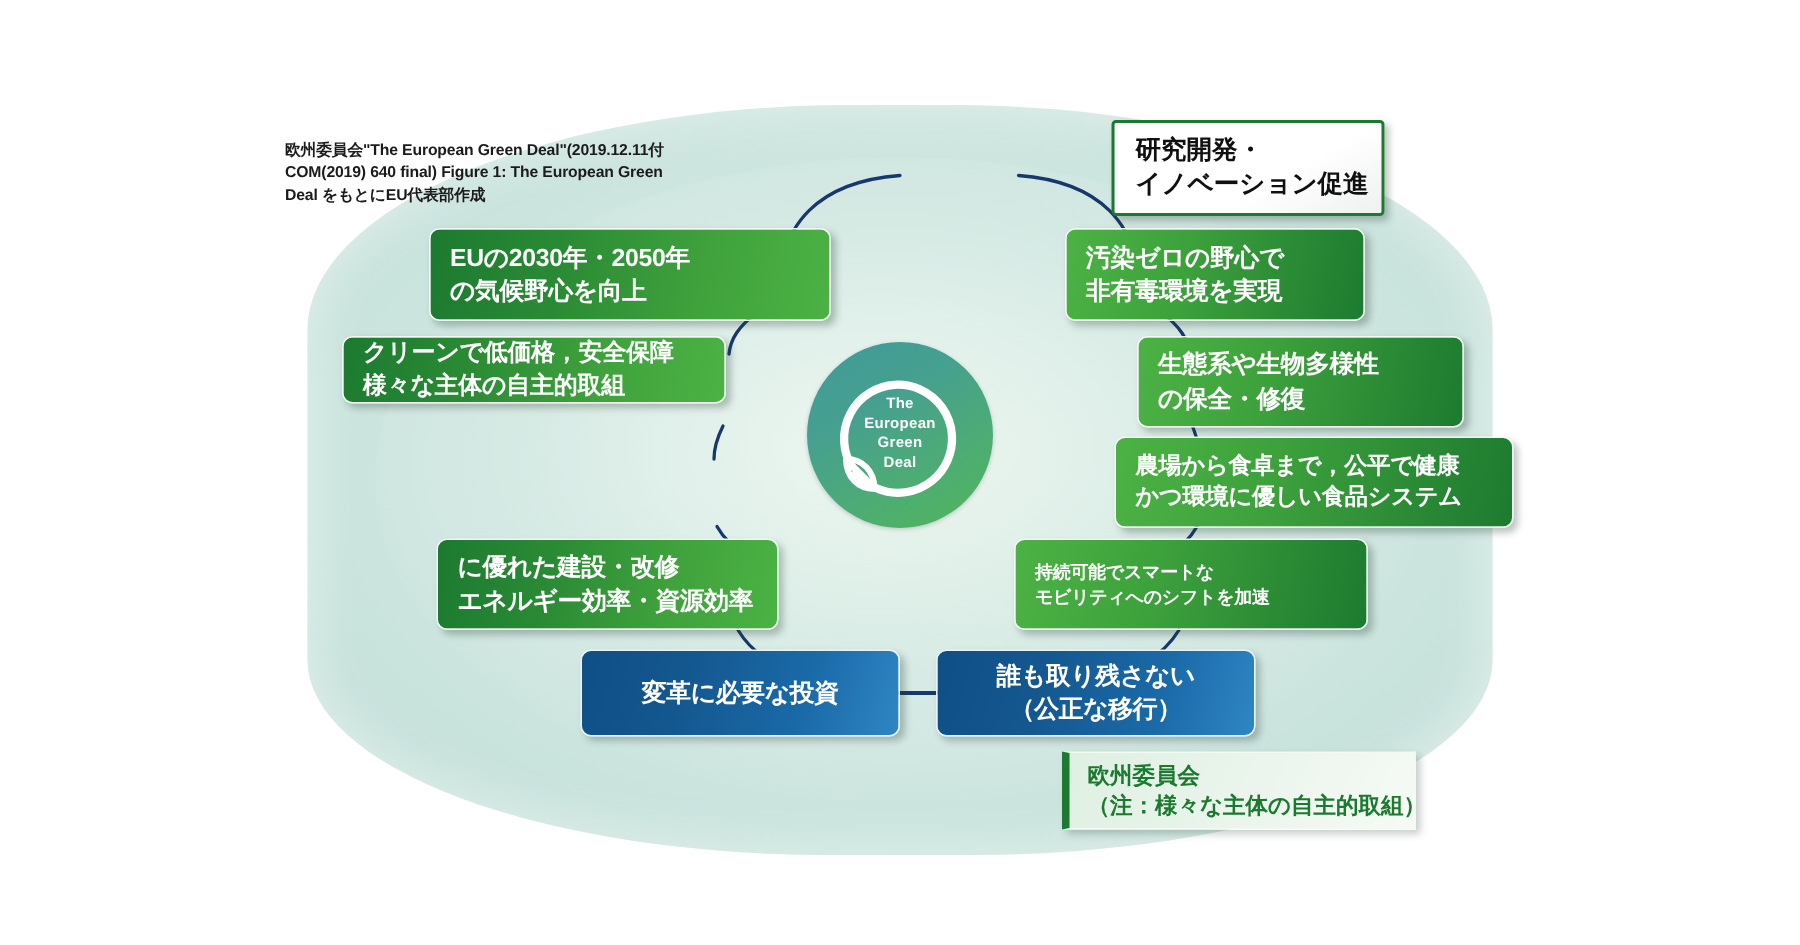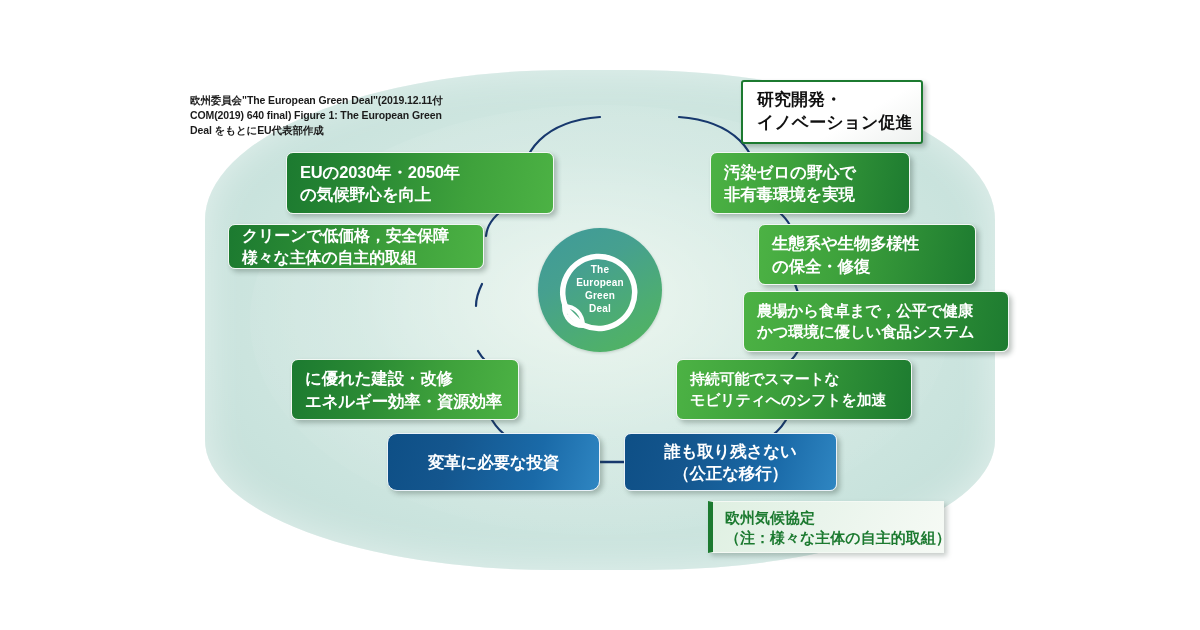--- a/index.html
+++ b/index.html
@@ -259,37 +259,37 @@
   <div class="node green-r" style="left:758px; top:224px; width:218px; height:61px;">
     <span class="ln">生態系や生物多様性</span>
     <span class="ln">の保全・修復</span>
   </div>
 
   <div class="node green-r" style="left:718px; top:291px; width:266px; height:61px; font-size:15.5px;margin-left:25px;">
     <span class="ln">農場から食卓まで，公平で健康</span>
     <span class="ln">かつ環境に優しい食品システム</span>
   </div>
 
-  <div class="node green-r" style="left:676px; top:359px; width:236px; height:61px; font-size:15px;">
+  <div class="node green-r" style="left:676px; top:359px; width:236px; height:61px; font-size:12px;">
     <span class="ln">持続可能でスマートな</span>
     <span class="ln">モビリティへのシフトを加速</span>
   </div>
 
-  <div class="node blue" style="left:387px; top:433px; width:213px; height:58px;border-radius:10px;">
+  <div class="node blue" style="left:387px; top:433px; width:213px; height:58px;">
     <span class="ln">変革に必要な投資</span>
   </div>
 
   <div class="node blue" style="left:624px; top:433px; width:213px; height:58px;">
     <span class="ln">誰も取り残さない</span>
     <span class="ln">（公正な移行）</span>
   </div>
 
 
   <div class="pale" style="left:708px; top:501px; width:236px; height:52px; font-size:15px;">
-    <span class="ln">欧州気候協定</span>
+    <span class="ln">欧州委員会</span>
     <span class="ln">（注：様々な主体の自主的取組）</span>
   </div>
 
   <div id="emblem">
     <svg id="emblem-ring" viewBox="0 0 92 92" width="92" height="92">
 
       <path d="M 22 76 A 36 36 0 1 1 26 79" fill="none" stroke="#ffffff" stroke-width="5.5" stroke-linecap="round" transform="rotate(18 46 46)"></path>
 
       <g stroke="#ffffff" stroke-width="4" fill="none" stroke-linecap="round">
         <path d="M 10 62 C 10 74 18 82 29 82 C 29 70 21 62 10 62 Z"></path>

